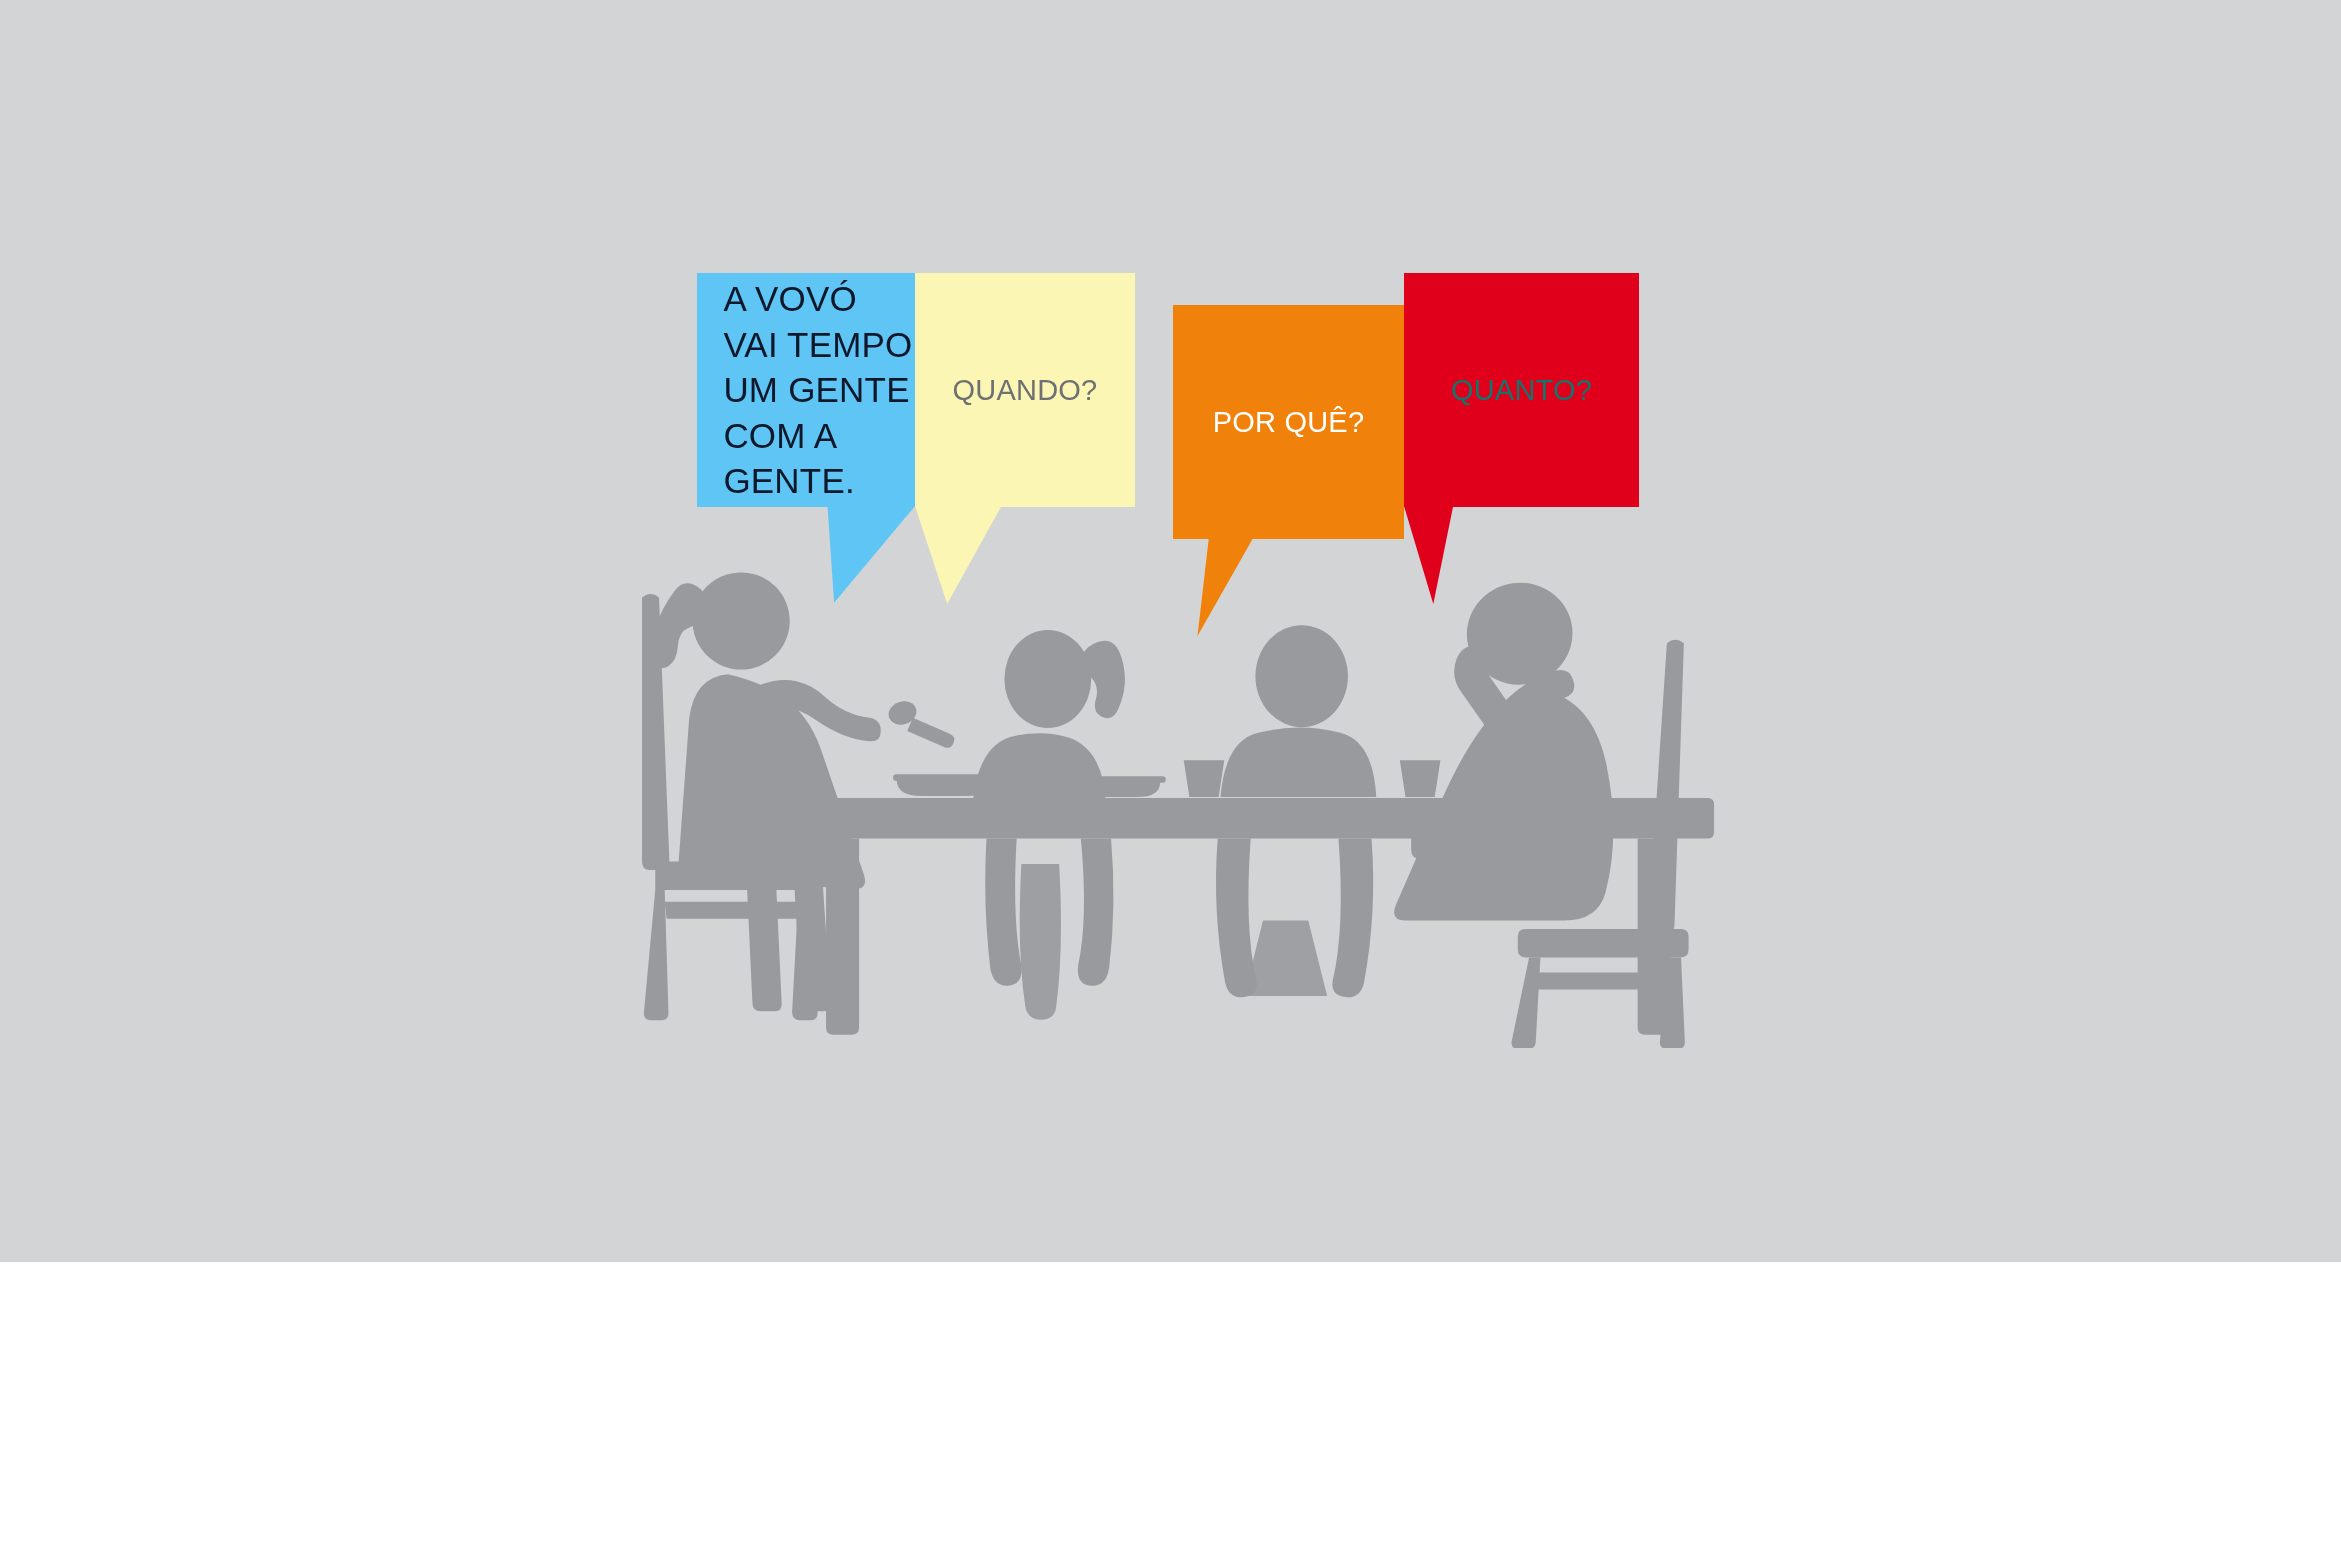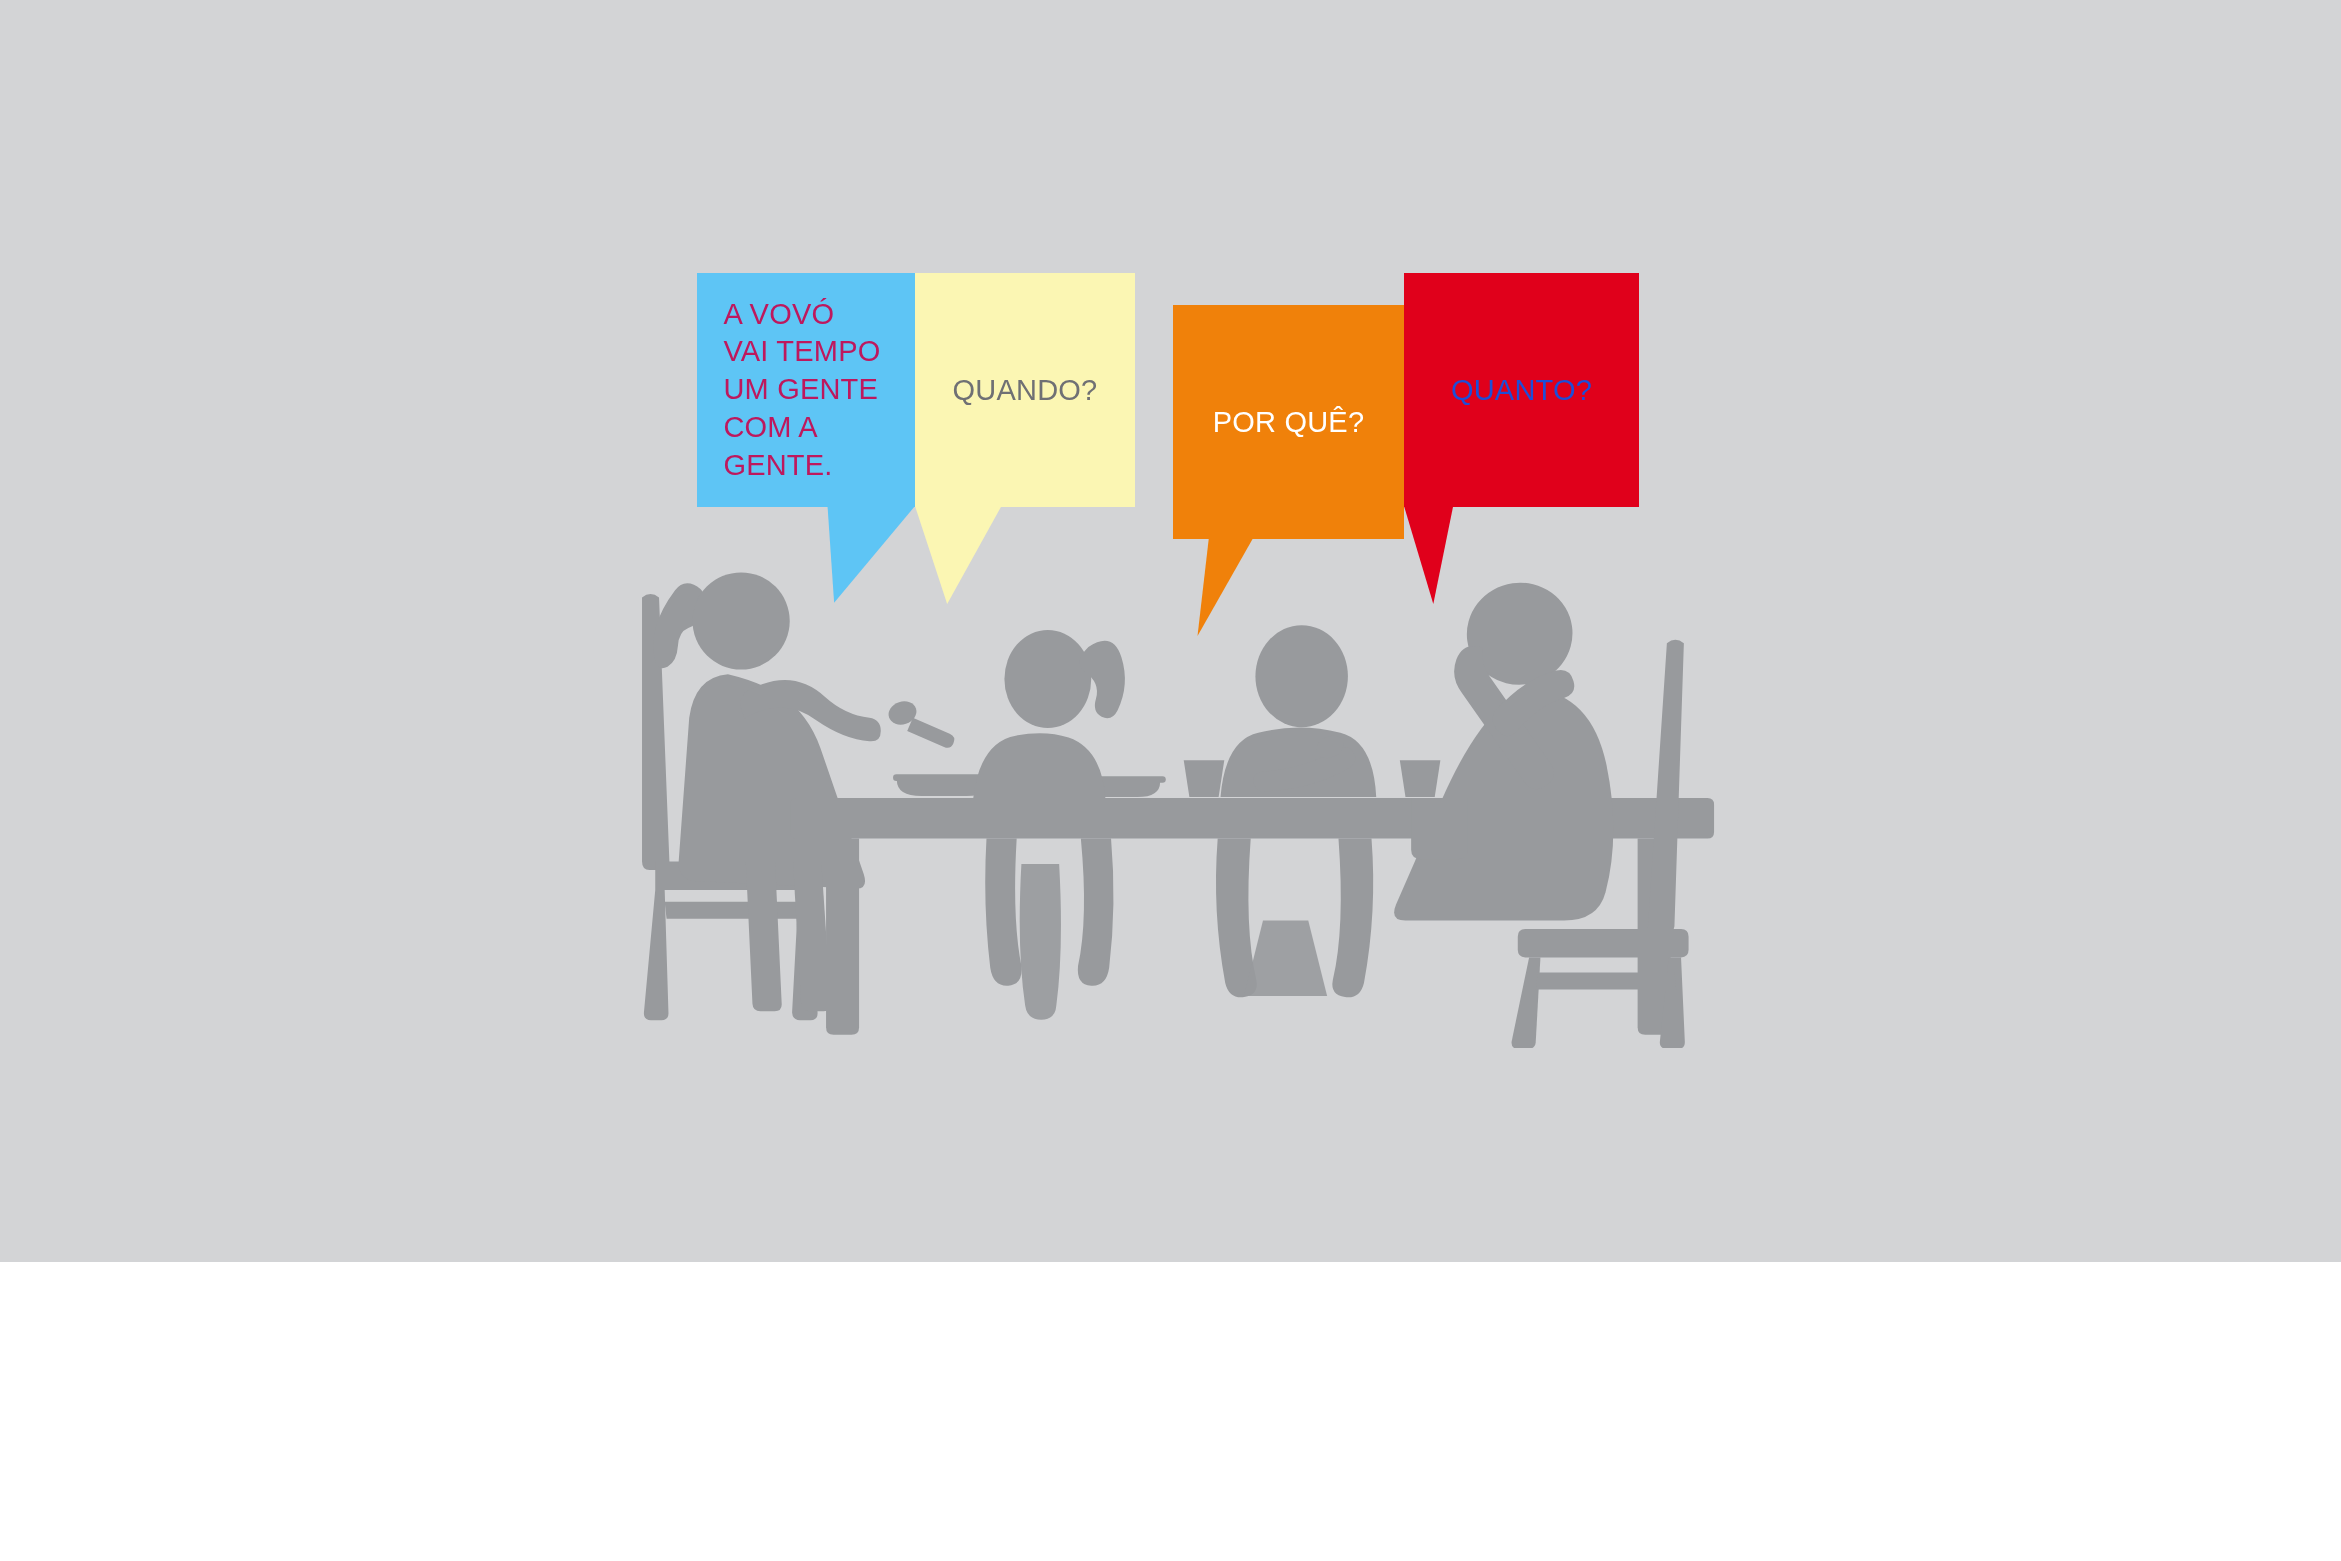--- a/index.html
+++ b/index.html
@@ -25,33 +25,33 @@
   .bubble .tail{position:absolute;top:233px;width:100%;height:99px;}
   .bubble .txt{
     position:absolute;left:0;top:0;width:100%;height:234px;
     display:flex;flex-direction:column;justify-content:center;
     box-sizing:border-box;
     letter-spacing:0.2px;
   }
 
   .b-blue{left:0px;width:218px;}
   .b-blue .body{background:#5ec5f5;}
-  .b-blue .txt{padding-left:26.4px;color:#be185d;font-size:29px;line-height:1.30;font-weight:400;}
+  .b-blue .txt{padding-left:26.4px;color:#0f172a;font-size:35px;line-height:1.30;font-weight:400;}
 
   .b-yellow{left:218px;width:220px;}
   .b-yellow .body{background:#fbf6b3;}
   .b-yellow .txt{justify-content:center;align-items:center;color:#6f7074;font-size:29px;}
 
   .b-orange{left:476px;width:231px;margin-top:32px;}
   .b-orange .body{background:#f0810a;}
   .b-orange .txt{justify-content:center;align-items:center;color:#ffffff;font-size:29px;}
 
   .b-red{left:707px;width:235px;}
   .b-red .body{background:#e0001b;}
-  .b-red .txt{justify-content:center;align-items:center;color:#1d4ed8;font-size:29px;}
+  .b-red .txt{justify-content:center;align-items:center;color:#0f766e;font-size:29px;}
 
   
   .footer{position:absolute;left:0;top:1262px;width:2342px;height:299px;background:#ffffff;}
 
   
   .figures{position:absolute;left:604px;top:562px;width:1133px;height:486px;}
 </style>
 </head>
 <body>
 

